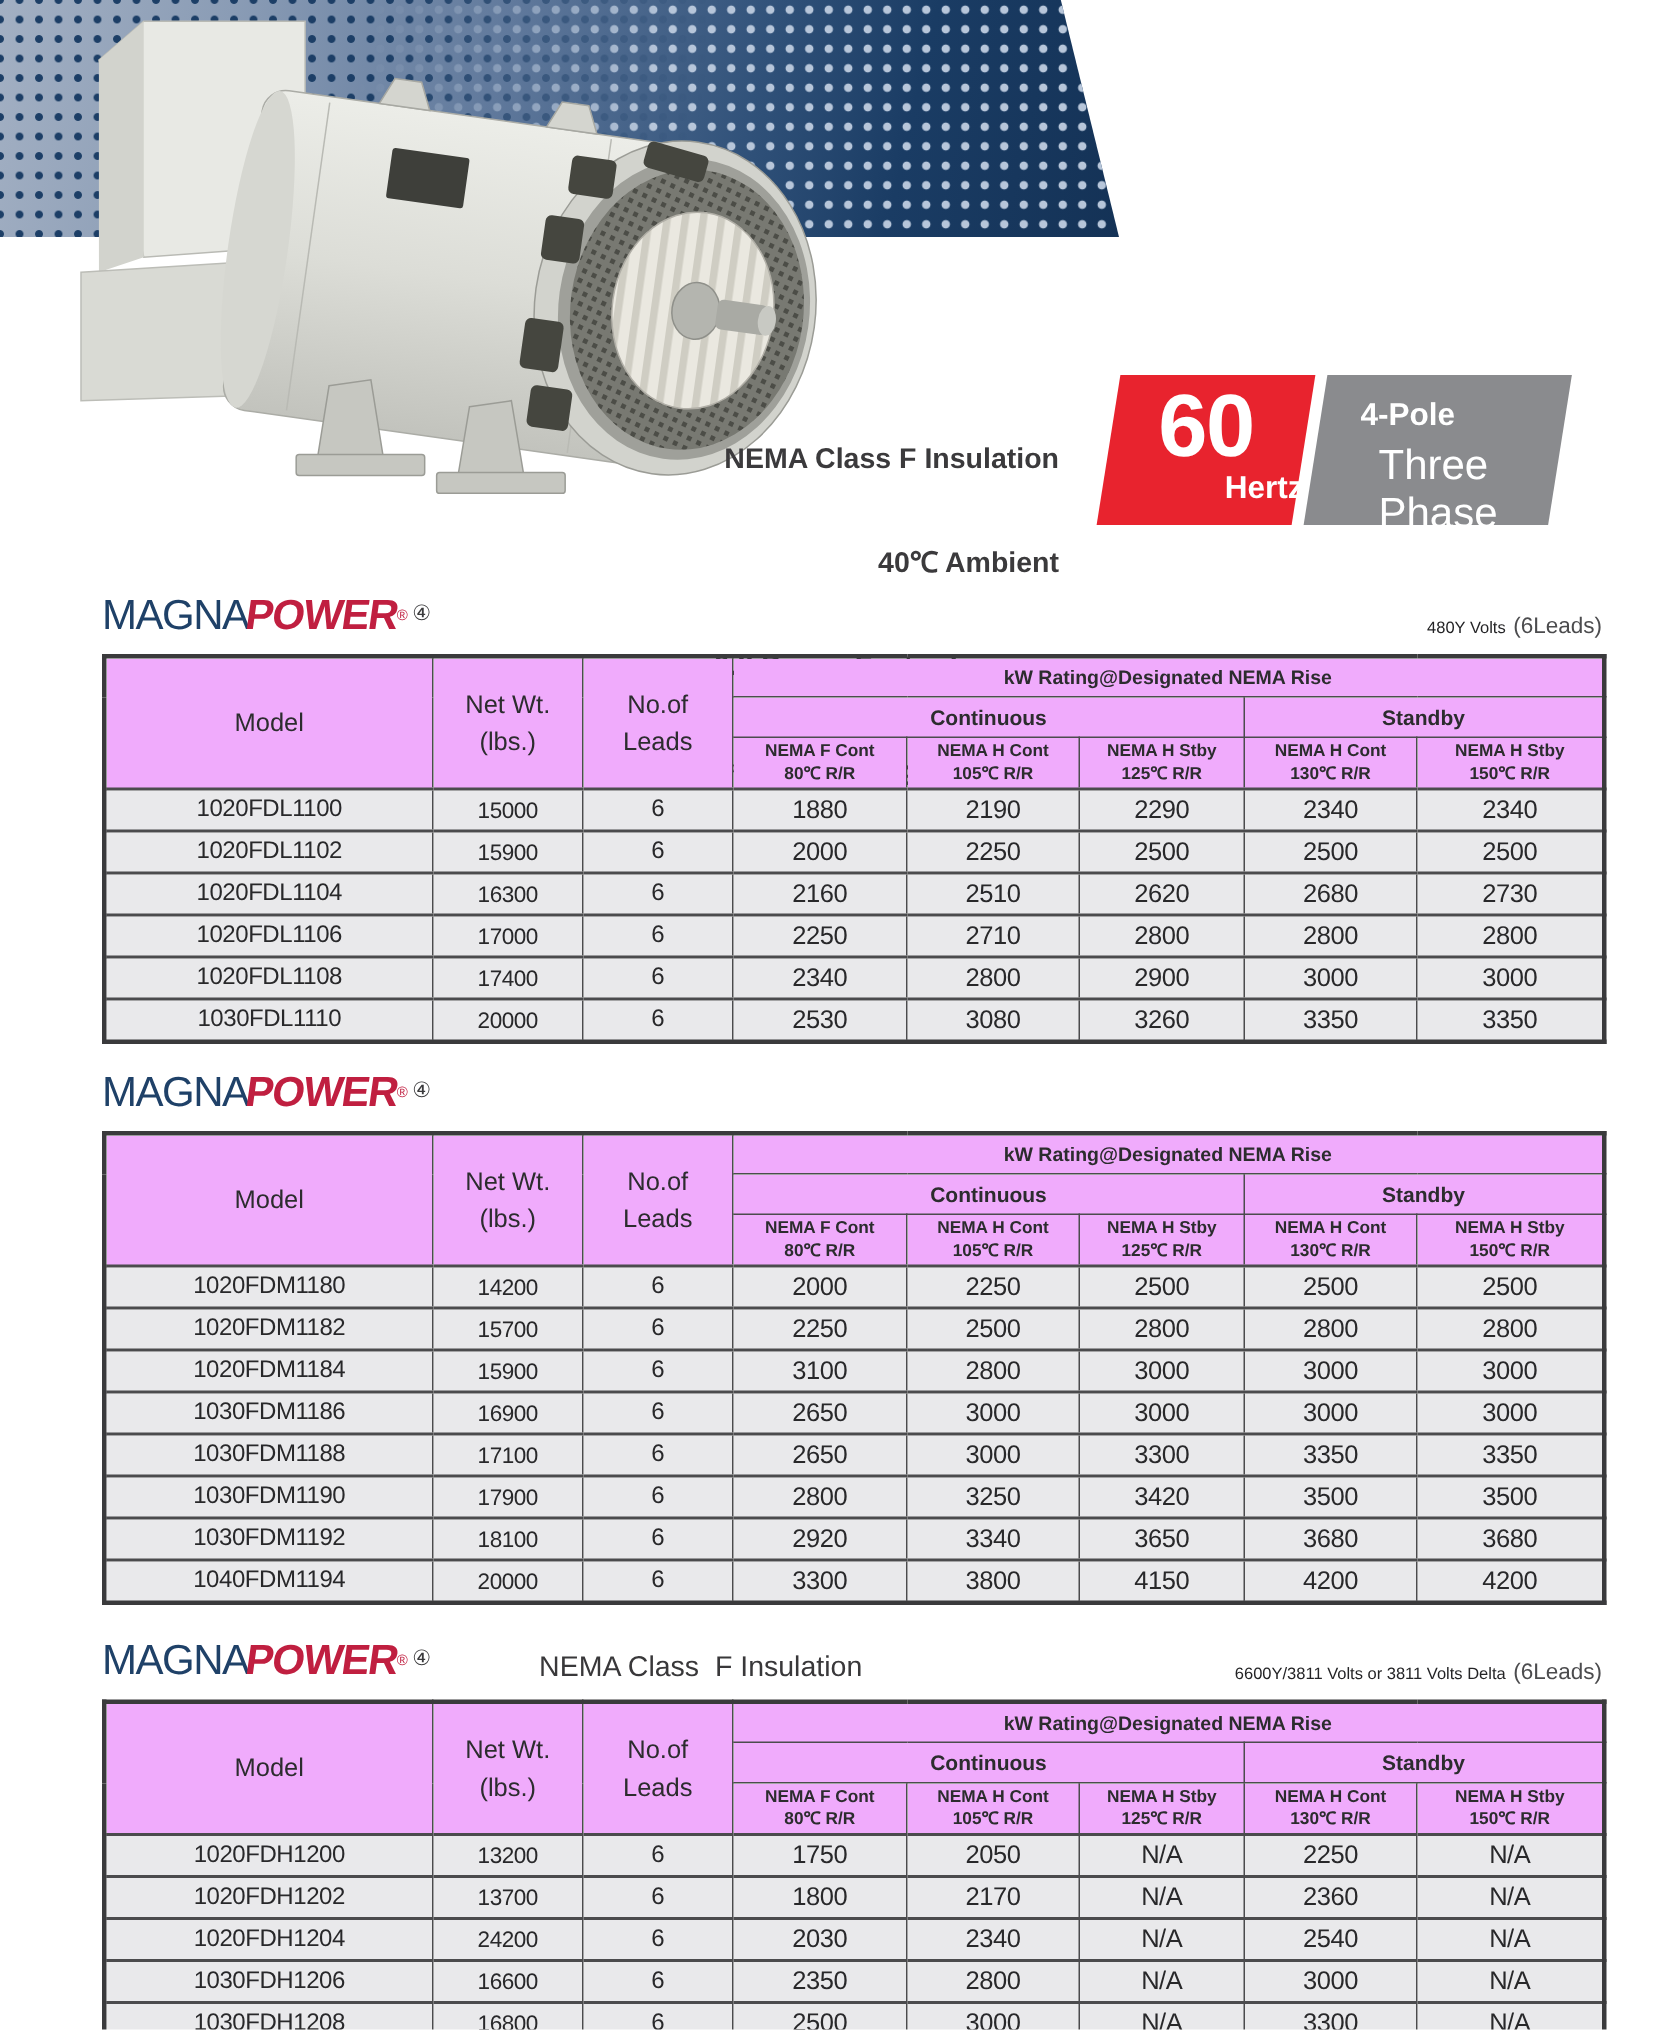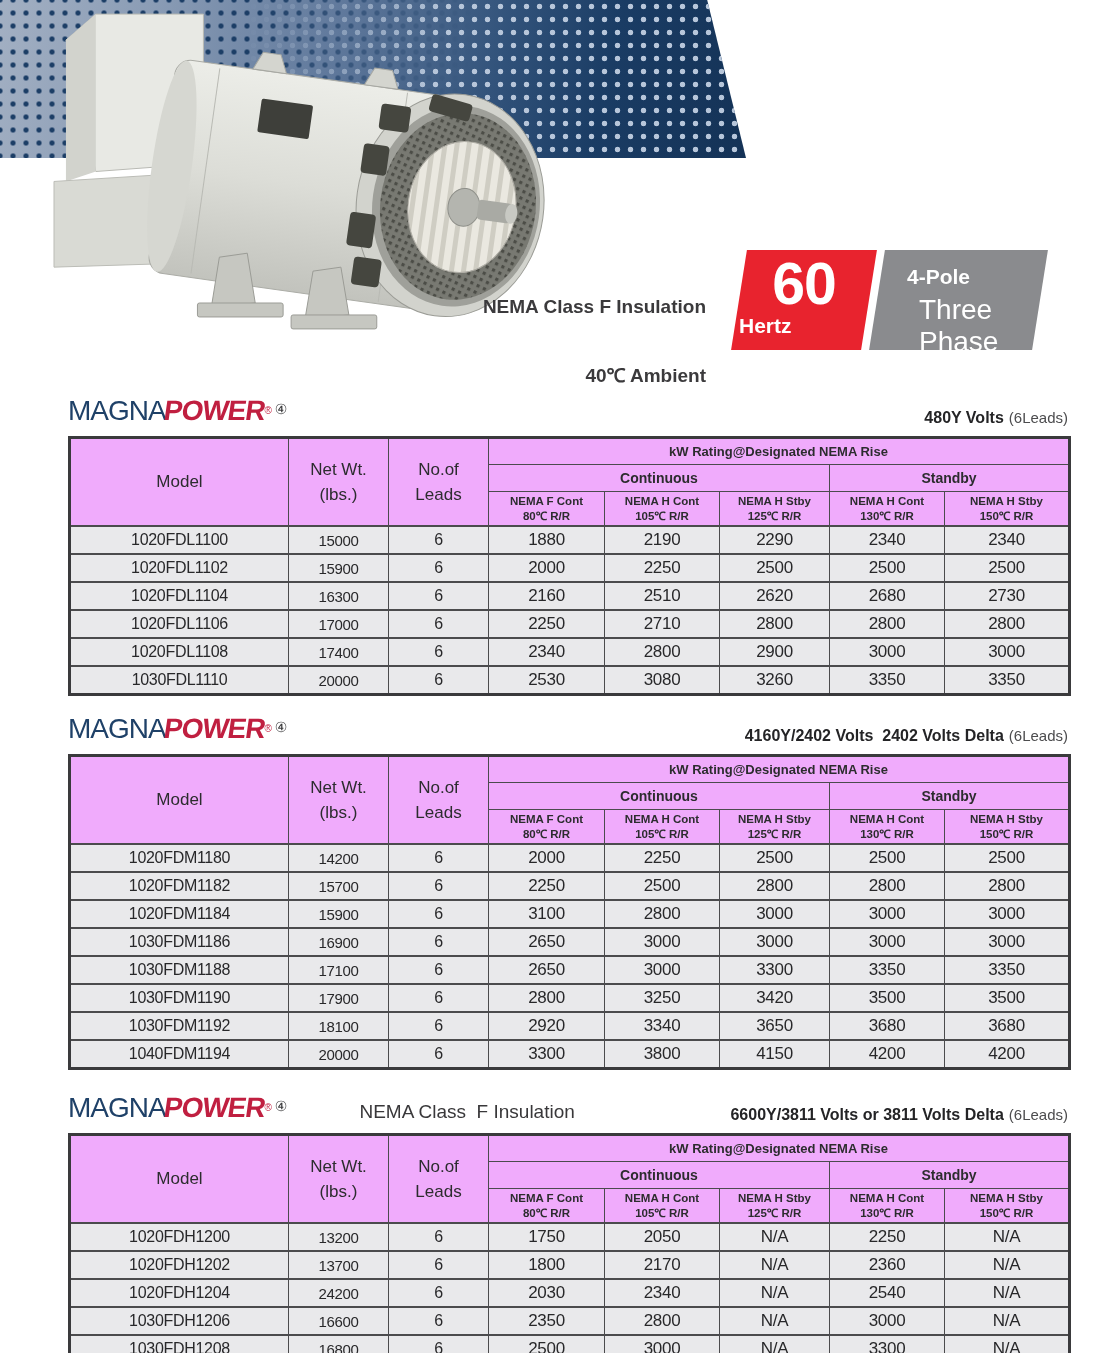--- a/index.html
+++ b/index.html
@@ -34,37 +34,37 @@
     font-weight:bold;font-size:19px;line-height:23px;color:#3b3a3c;white-space:pre;
   }
   .specs sup{font-size:11px;}
   .badge{position:absolute;top:250px;height:100px;color:#fff;}
   .badge::before{content:"";position:absolute;inset:0;transform:skewX(-9deg);}
   .badge-red{left:739px;width:130px;}
   .badge-red::before{background:#e8232e;}
   .badge-gray{left:877px;width:163px;}
   .badge-gray::before{background:#8a8b8e;}
   .badge-value{position:relative;font-size:59px;font-weight:bold;line-height:60px;margin-top:4px;text-align:center;letter-spacing:-1px;}
-  .badge-unit{position:relative;font-size:21px;font-weight:bold;line-height:24px;text-align:left;}
+  .badge-unit{position:relative;font-size:21px;font-weight:bold;line-height:24px;text-align:right;}
   .pole-line1{position:relative;font-size:21px;font-weight:bold;margin:15px 0 5px 30px;}
   .pole-line2{position:relative;font-size:28px;font-weight:normal;margin-left:42px;}
   
   .sections{position:absolute;left:68px;top:392px;width:1000px;}
   .section{margin:0;}
   .section.s1{margin-top:14px;}
   .section.s2{margin-top:19px;}
   .section-head{display:flex;align-items:flex-end;height:38px;margin-bottom:6px;}
   .logo{line-height:30px;white-space:nowrap;}
   .lg-magna{font-size:28px;color:#1f4168;letter-spacing:-1px;}
   .lg-power{font-size:28px;color:#c01f40;font-weight:bold;display:inline-block;transform:skewX(-8deg);letter-spacing:-1px;margin-left:-2px;}
   .lg-reg{font-size:10px;color:#c01f40;vertical-align:super;}
   .lg-mark{font-size:14px;color:#3a3a3c;vertical-align:super;margin-left:3px;}
   .mid-label{font-size:19px;color:#39383a;margin-left:72px;white-space:pre;padding-bottom:4px;}
   .sec-title{margin-left:auto;white-space:pre;padding-bottom:3px;}
-  .t-bold{font-weight:bold;font-size:16px;color:#242426;}
+  .t-bold{font-weight:normal;font-size:11px;color:#242426;}
   .t-light{font-size:15px;color:#4c4c4e;margin-left:5px;}
   
   .spec-table{width:1000px;border-collapse:collapse;table-layout:fixed;border:3px solid #3a3a3c;}
   .spec-table th,.spec-table td{
     border:1.5px solid #4b4b4d;text-align:center;vertical-align:middle;padding:0;overflow:hidden;
   }
   .spec-table thead th{background:#f0abfc;color:#2c2c2e;}
   .hrow1 .th-kw{height:25px;font-size:13px;font-weight:bold;}
   .hrow2 th{height:26px;font-size:14px;font-weight:bold;}
   .hrow3 th{height:33px;font-size:11.5px;font-weight:bold;line-height:1.25;}
@@ -276,21 +276,20 @@
             <td class="c7">3350</td>
           </tr>
         </tbody>
     </table>
   </div>
 
   <div class="section s1">
     <div class="section-head">
       <div class="logo"><span class="lg-magna">MAGNA</span><span class="lg-power">POWER</span><sup class="lg-reg">®</sup><span class="lg-mark">④</span></div>
 
-      <div class="sec-title"><span class="t-bold">4160Y/2402 Volts  2402 Volts Delta</span><span class="t-light">(6Leads)</span></div>
     </div>
     <table class="spec-table">
       <colgroup>
         <col style="width:219px">
           <col style="width:100px">
           <col style="width:100px">
         <col style="width:116px">
           <col style="width:115px">
           <col style="width:110px">
         <col style="width:115px">

